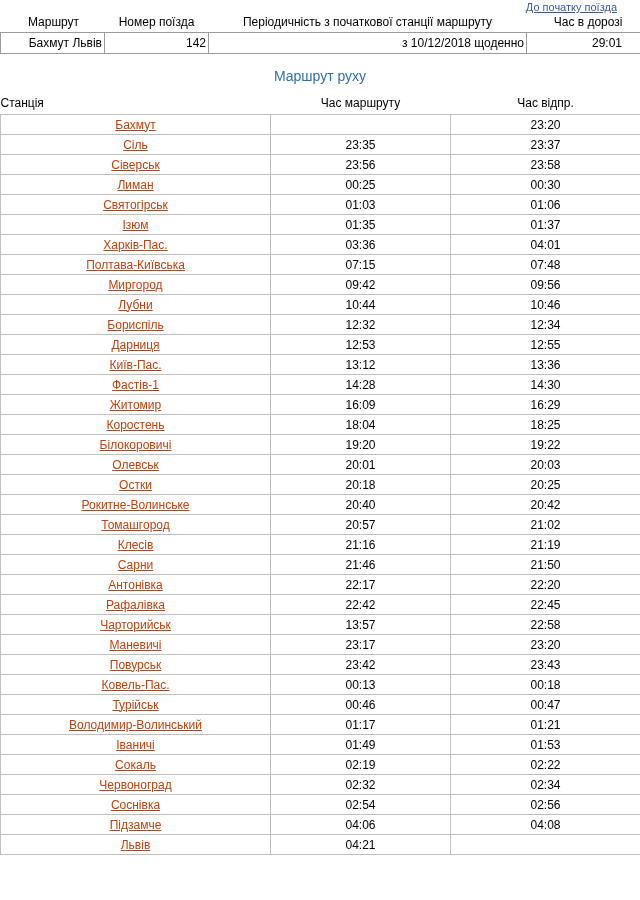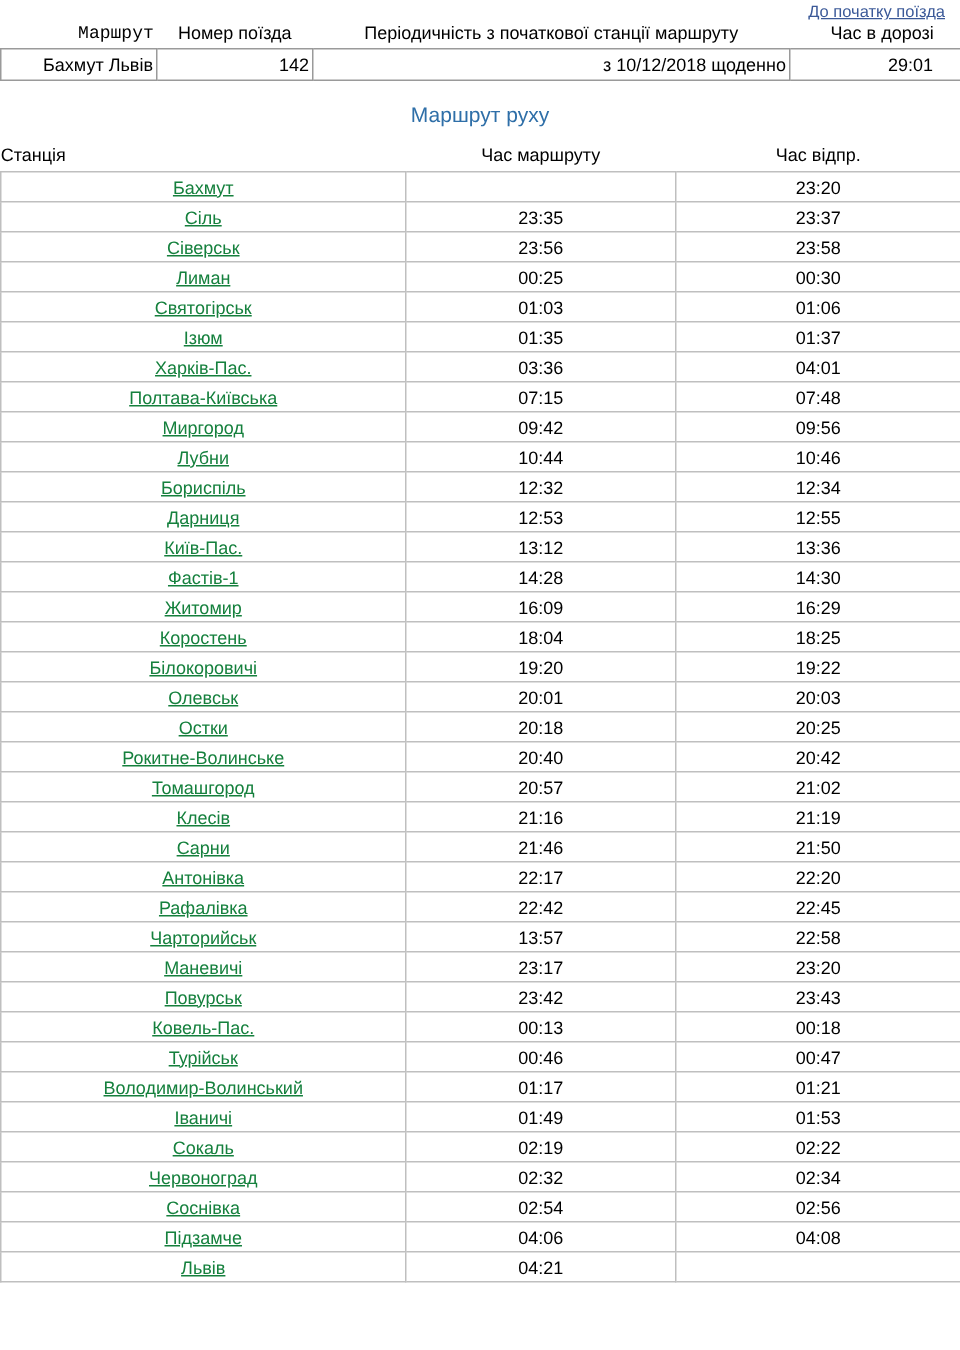--- a/index.html
+++ b/index.html
@@ -19,21 +19,21 @@
   }
 
   .page {
     width: 640px;
     box-sizing: border-box;
   }
 
   
   .toplink-row {
     text-align: right;
-    padding: 0 10px 1px 0;
+    padding: 0 23px 1px 0;
     height: 12px;
     overflow: hidden;
     margin-left: 36px;
   }
   .toplink {
     font-size: 11px;
     color: #3b5998;
     text-decoration: underline;
     cursor: pointer;
   }
@@ -56,21 +56,21 @@
     border: 1px solid #9a9a9a;
     text-align: right;
     padding: 2px 2px;
     height: 16px;
   }
   .col-route   { width: 104px; }
   .col-number  { width: 104px; }
   .col-period  { width: 318px; }
   .col-time    { width: 114px; }
 
-  table.summary th.th-route  { text-align: right; padding-left: 4px; font-family: Liberation Mono, monospace; }
+  table.summary th.th-route  { text-align: center; padding-left: 4px; }
   table.summary th.th-time   { text-align: right; padding-right: 18px;}
   table.summary td.td-time   { text-align: right; padding-right: 18px;}
 
   
   .section-title {
     text-align: center;
     color: #2f6fa8;
     font-size: 14px;
     margin: 14px 0 12px 0;
     font-family: "Liberation Sans", sans-serif;
@@ -97,21 +97,21 @@
   table.route tbody td {
     border: 1px solid #bfbfbf;
     height: 17px;
     padding: 1px 0;
   }
   td.c-station { text-align: center; }
   td.c-arr     { text-align: center; }
   td.c-dep     { text-align: center; }
 
   a.station-link {
-    color: #15803d;
+    color: #c2410c;
     cursor: pointer;
     font-size: 12px;
   }
 </style>
 </head>
 <body>
 
 <div class="page">
 
   <div class="toplink-row">

